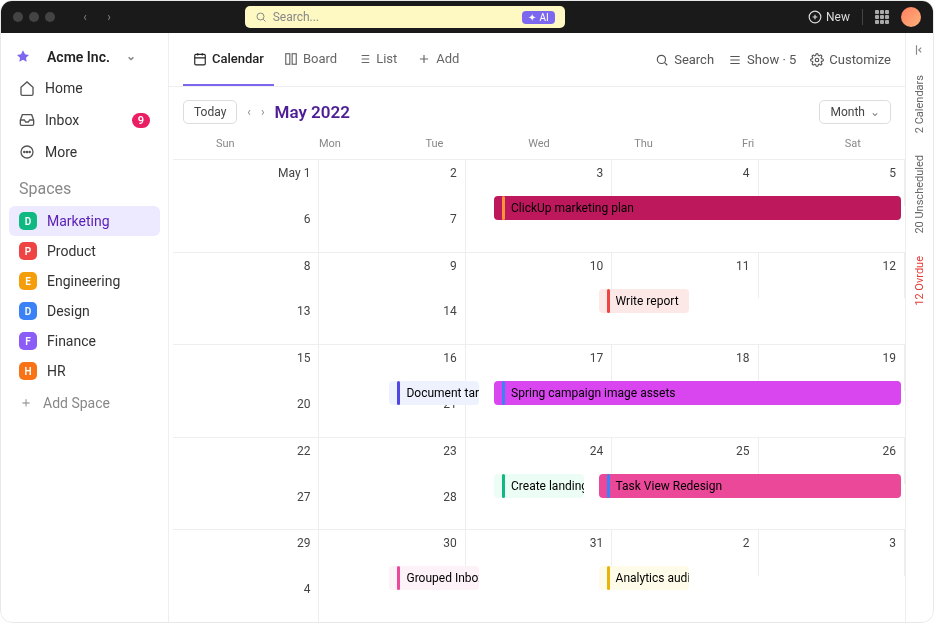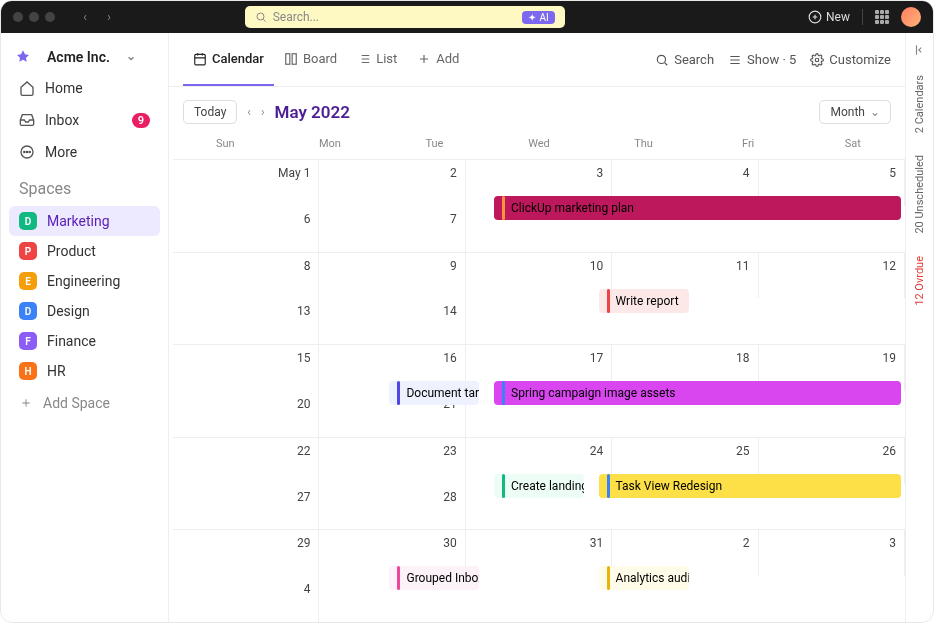--- a/index.html
+++ b/index.html
@@ -368,21 +368,21 @@
               <div class="day">
                 <span class="daynum">27</span>
               </div>
               <div class="day">
                 <span class="daynum">28</span>
               </div>
               <div class="event" style="left: 43.8571%; width: 12.2857%; background: rgb(236, 253, 245);">
                 <span class="ebar" style="background:#10b981"></span>
                 <span>Create landing page</span>
               </div>
-              <div class="event" style="left: 58.1429%; width: 41.3571%; background: #fde047;">
+              <div class="event" style="left: 58.1429%; width: 41.3571%; background: #ec4899;">
                 <span class="ebar" style="background:#3b82f6"></span>
                 <span>Task View Redesign</span>
               </div>
             </div>
             <div class="week">
               <div class="day">
                 <span class="daynum">29</span>
               </div>
               <div class="day">
                 <span class="daynum">30</span>

